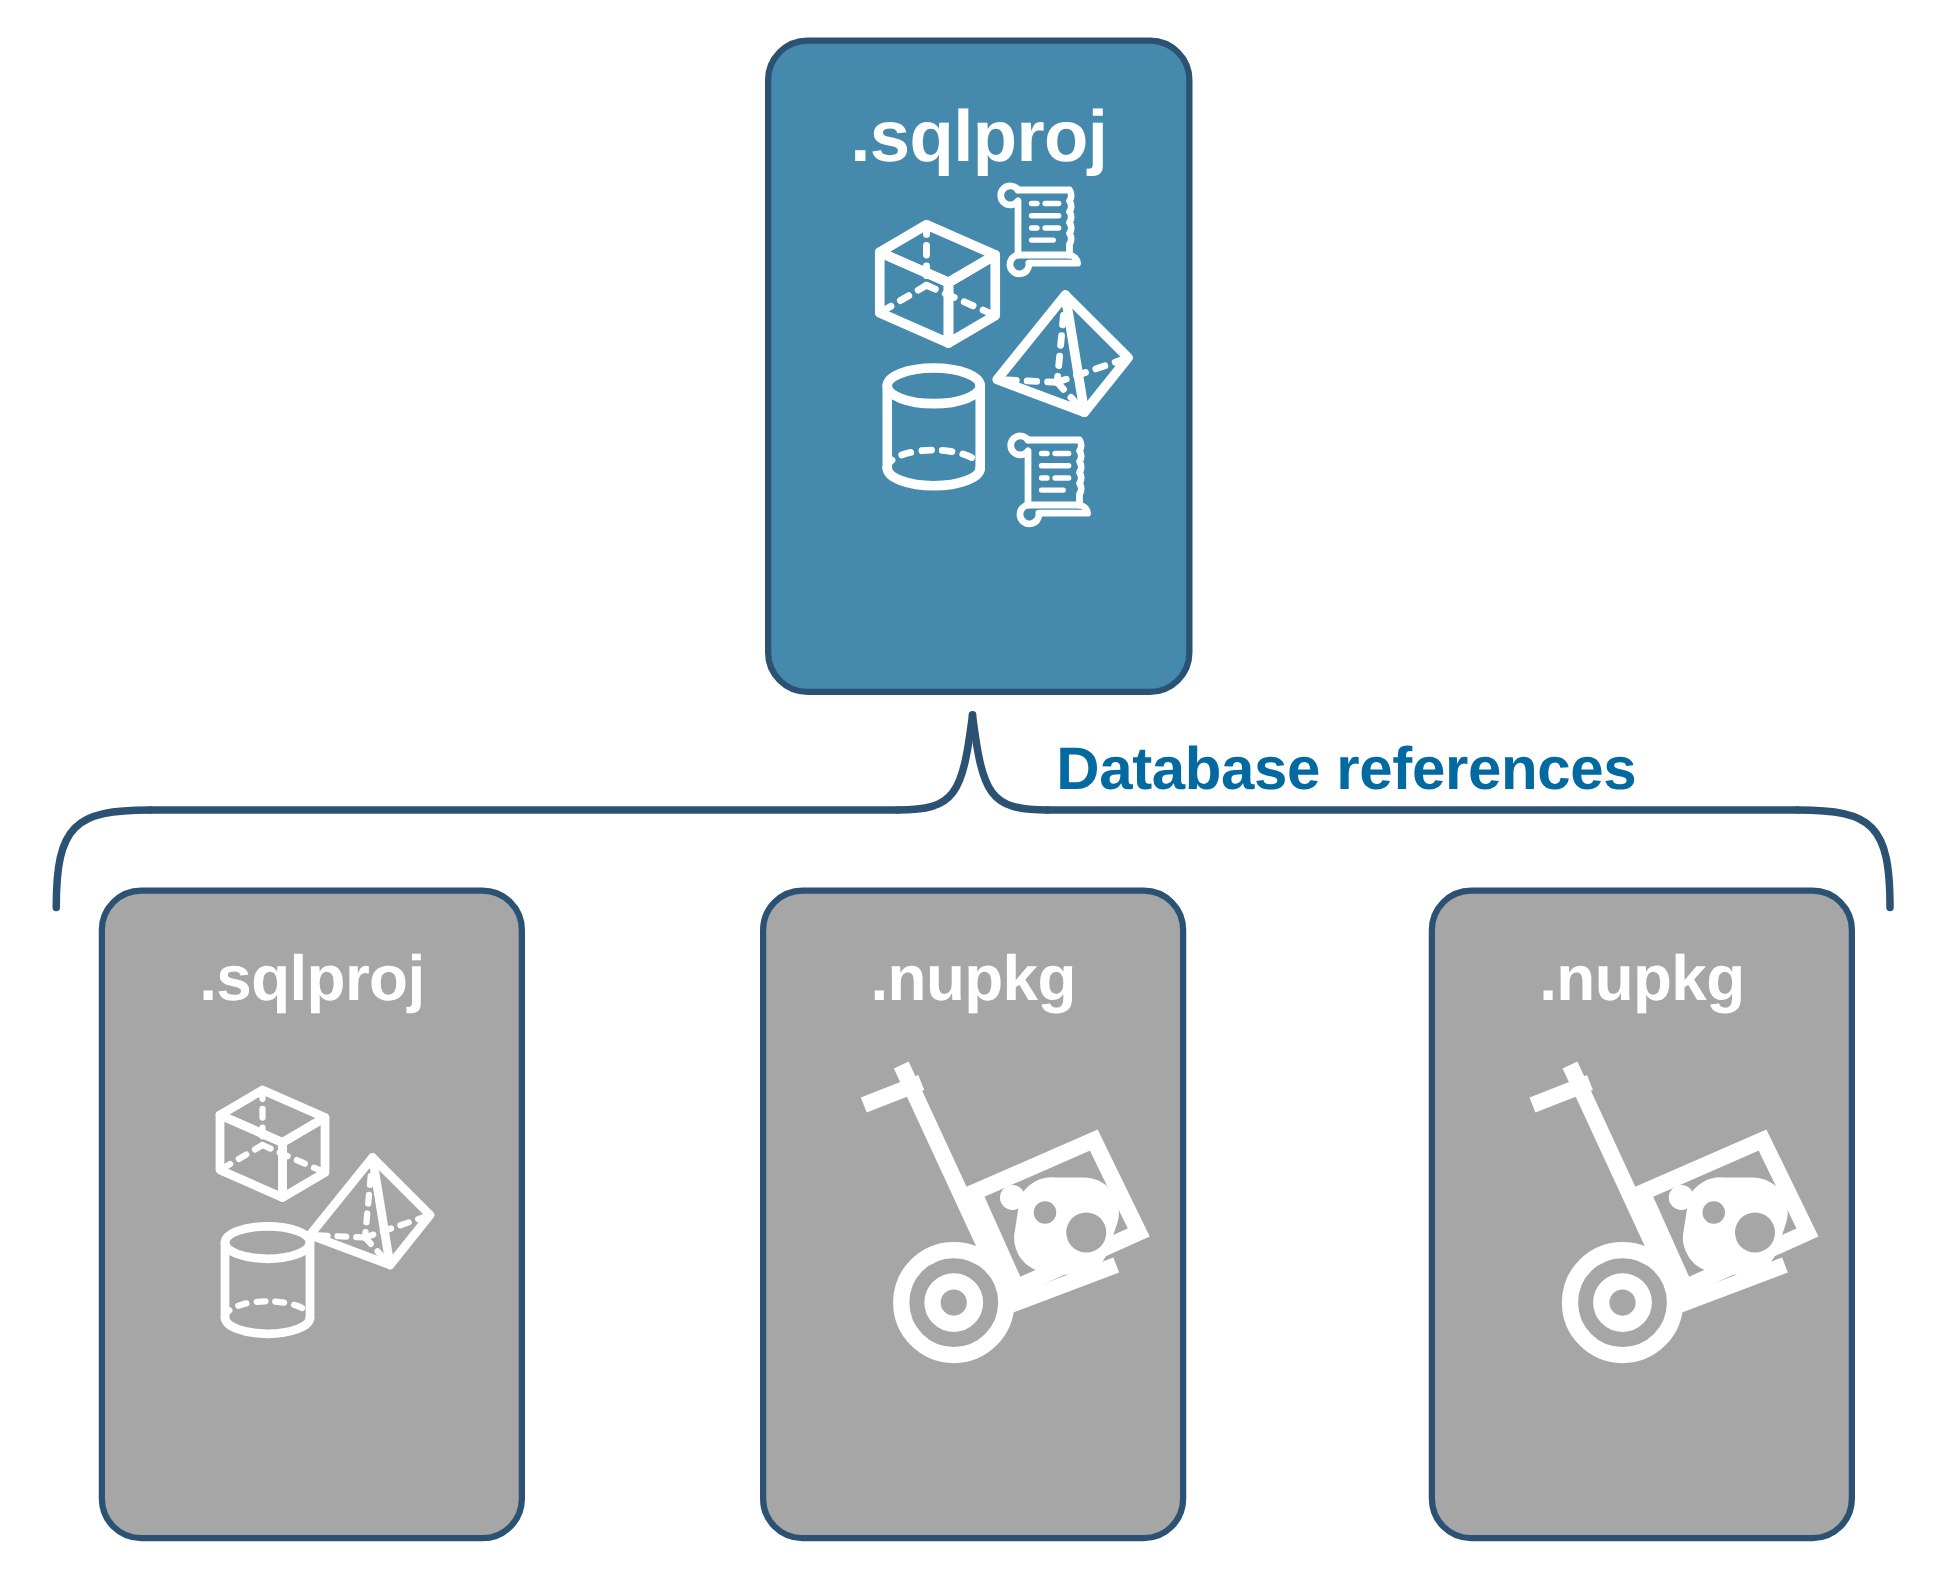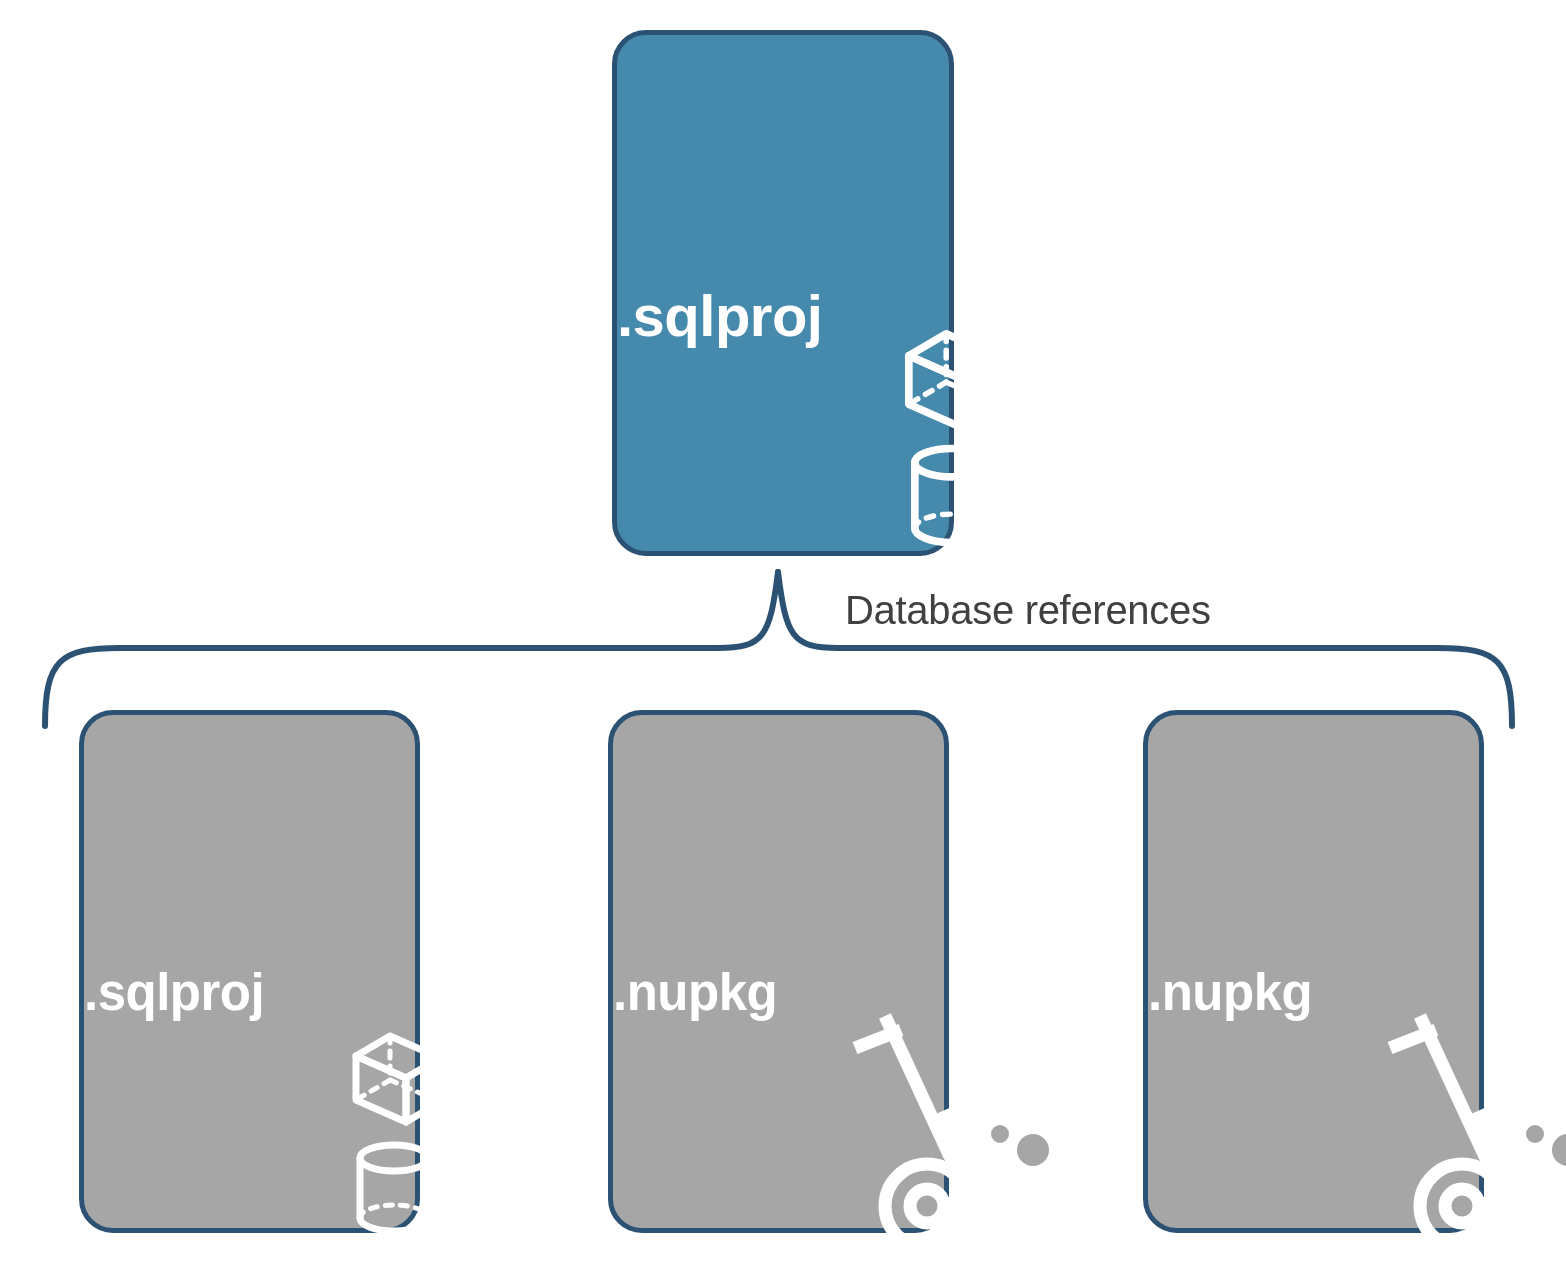--- a/index.html
+++ b/index.html
@@ -19,21 +19,21 @@
     left: 0; top: 0;
     width: 1566px;
     height: 1274px;
   }
   .node {
     position: absolute;
     box-sizing: border-box;
     border: 5px solid #2c5273;
     border-radius: 34px;
     display: flex;
-    flex-direction: row;
+    flex-direction: column;
     align-items: center;
     justify-content: center;
   }
   .node.primary {
     background: #4589ac;
   }
   .node.secondary {
     background: #a6a6a6;
   }
   .node-title {
@@ -73,23 +73,23 @@
     position: absolute;
     left: 0; top: 0;
     width: 1566px;
     height: 1274px;
     pointer-events: none;
   }
   #bracket-label {
     position: absolute;
     left: 845px;
     top: 588px;
-    font-size: 40px;
-    font-weight: normal;
-    color: #404040;
+    font-size: 48px;
+    font-weight: bold;
+    color: #0369a1;
     letter-spacing: -0.3px;
     white-space: nowrap;
     user-select: none;
   }
 </style>
 </head>
 <body>
 
 <div id="stage">
 

